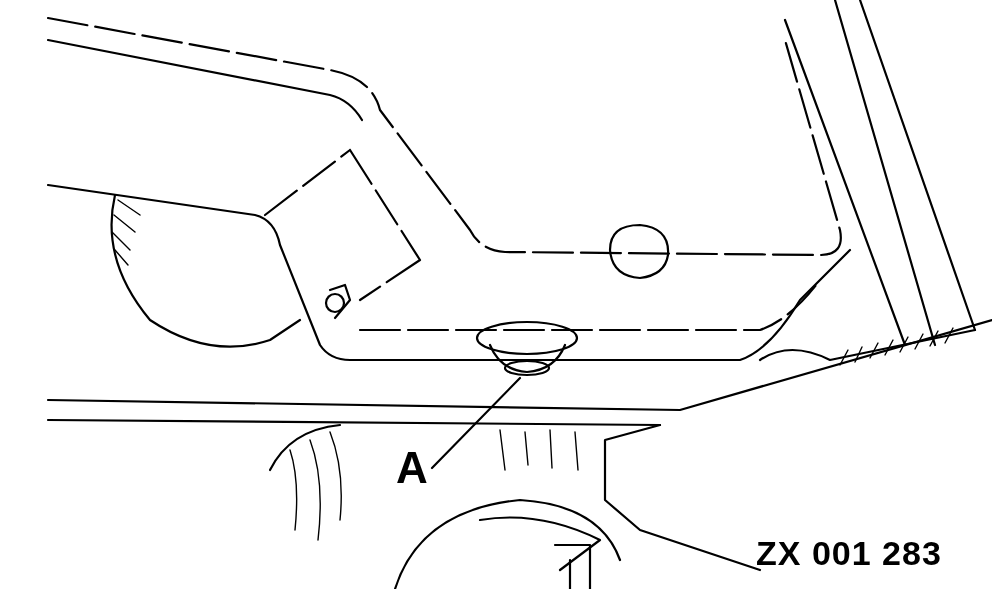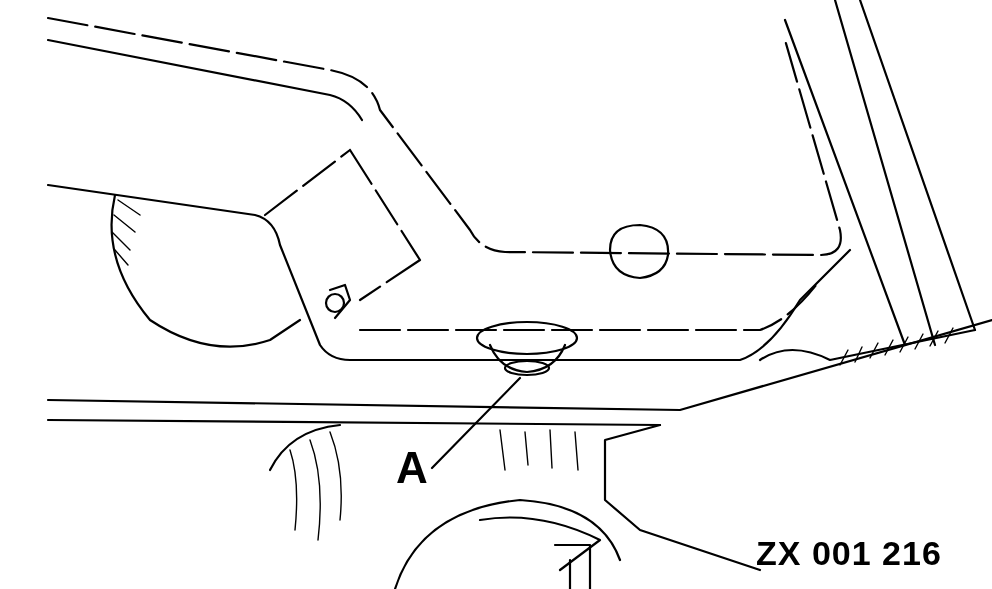--- a/index.html
+++ b/index.html
@@ -50,14 +50,14 @@
   <path class="thin" d="M840 365 L848 350 M855 362 L862 347 M870 358 L878 343 M885 355 L893 340 M900 352 L908 337 M915 349 L923 334 M930 346 L938 331 M945 343 L953 328"></path>
 
   <path class="ln" d="M270 470 Q290 430 340 425"></path>
   <path class="thin" d="M290 450 Q300 480 295 530 M310 440 Q325 480 318 540 M330 432 Q345 470 340 520"></path>
   <path class="ln" d="M395 589 Q420 510 520 500 Q600 505 620 560"></path>
   <path class="ln" d="M480 520 Q540 510 600 540 L560 570"></path>
   <path class="ln" d="M555 545 L590 545 L590 589 M570 589 L570 560"></path>
   <path class="thin" d="M500 430 L505 470 M525 432 L528 465 M550 430 L552 468 M575 432 L578 470"></path>
 </svg>
 <div class="label-A">A</div>
-<div class="ref">ZX 001 216</div>
+<div class="ref">ZX 001 283</div>
 </div>
 
 </body></html>

